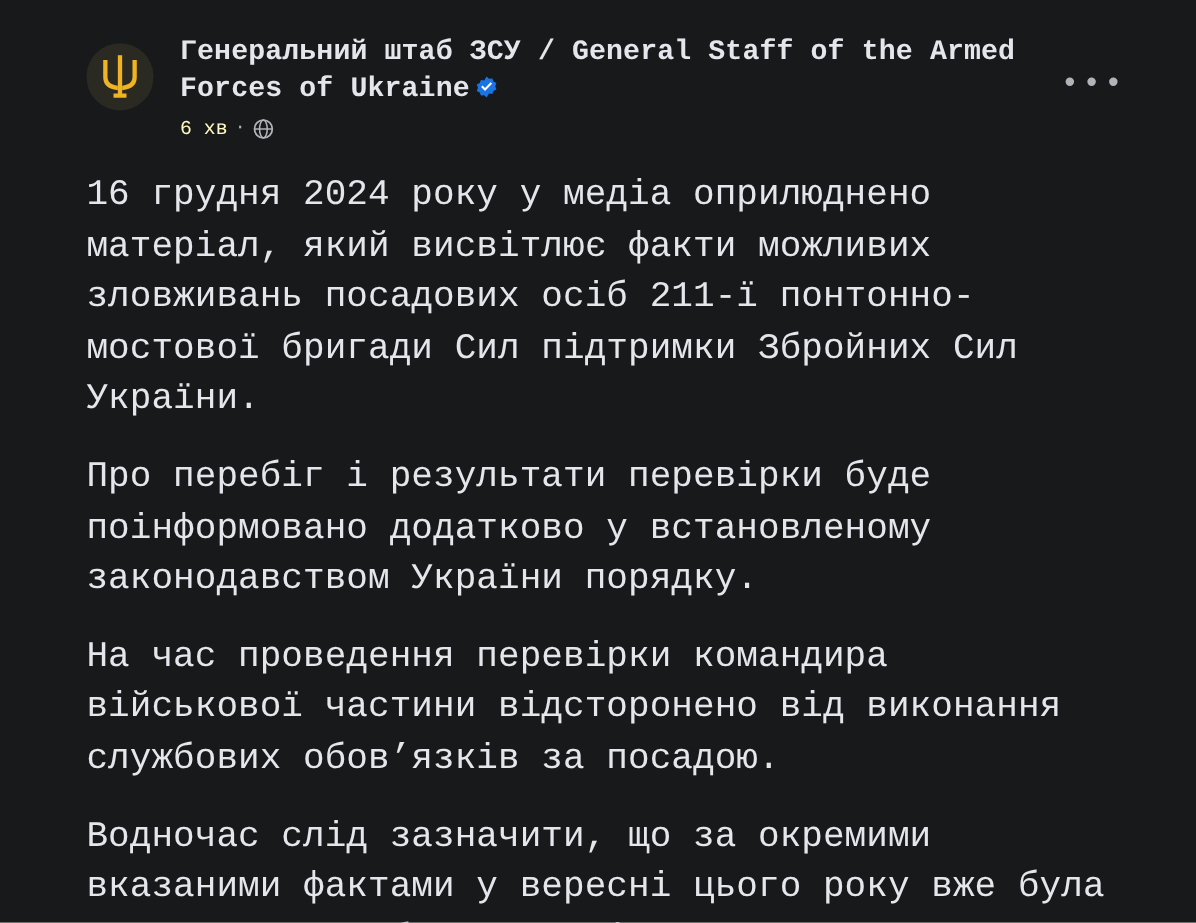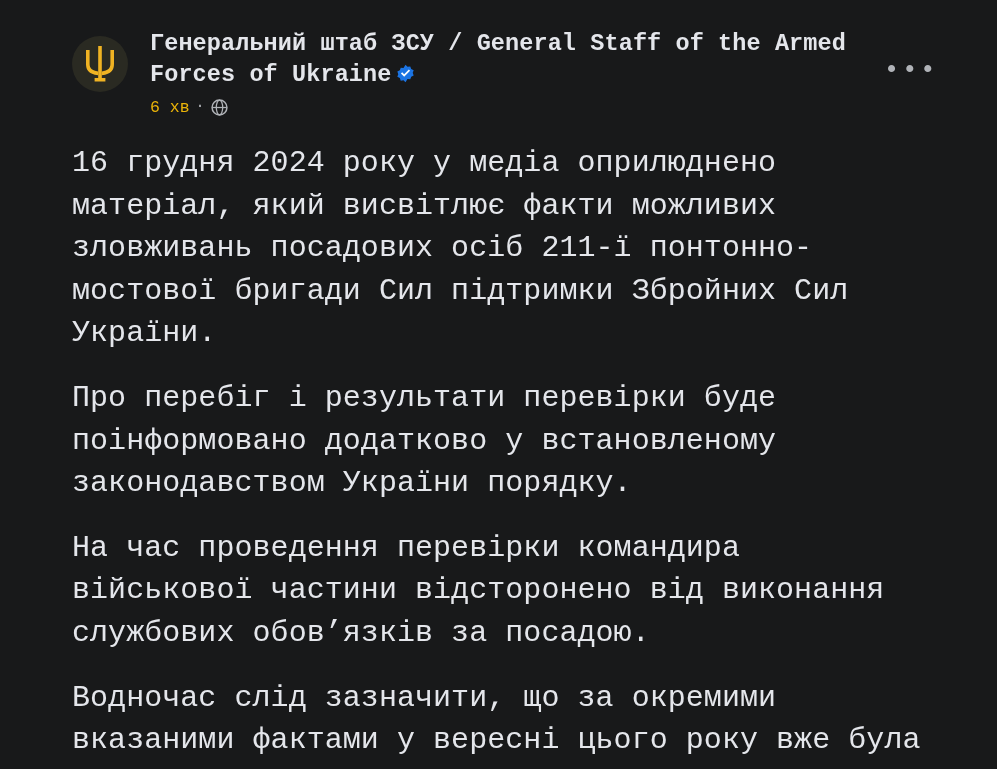--- a/index.html
+++ b/index.html
@@ -69,21 +69,21 @@
     margin-left: 5px;
   }
   .meta {
     margin-top: 7px;
     display: flex;
     align-items: center;
     color: #b0b3b8;
     font-size: 16.5px;
     line-height: 1.2;
   }
-  .meta-time { color: #eab308; }
+  .meta-time { color: #fef9c3; }
   .meta-dot {
     margin: 0 6px;
     color: #b0b3b8;
     font-size: 15px;
   }
   .globe-icon {
     display: inline-block;
     width: 17px;
     height: 17px;
     vertical-align: -3px;

